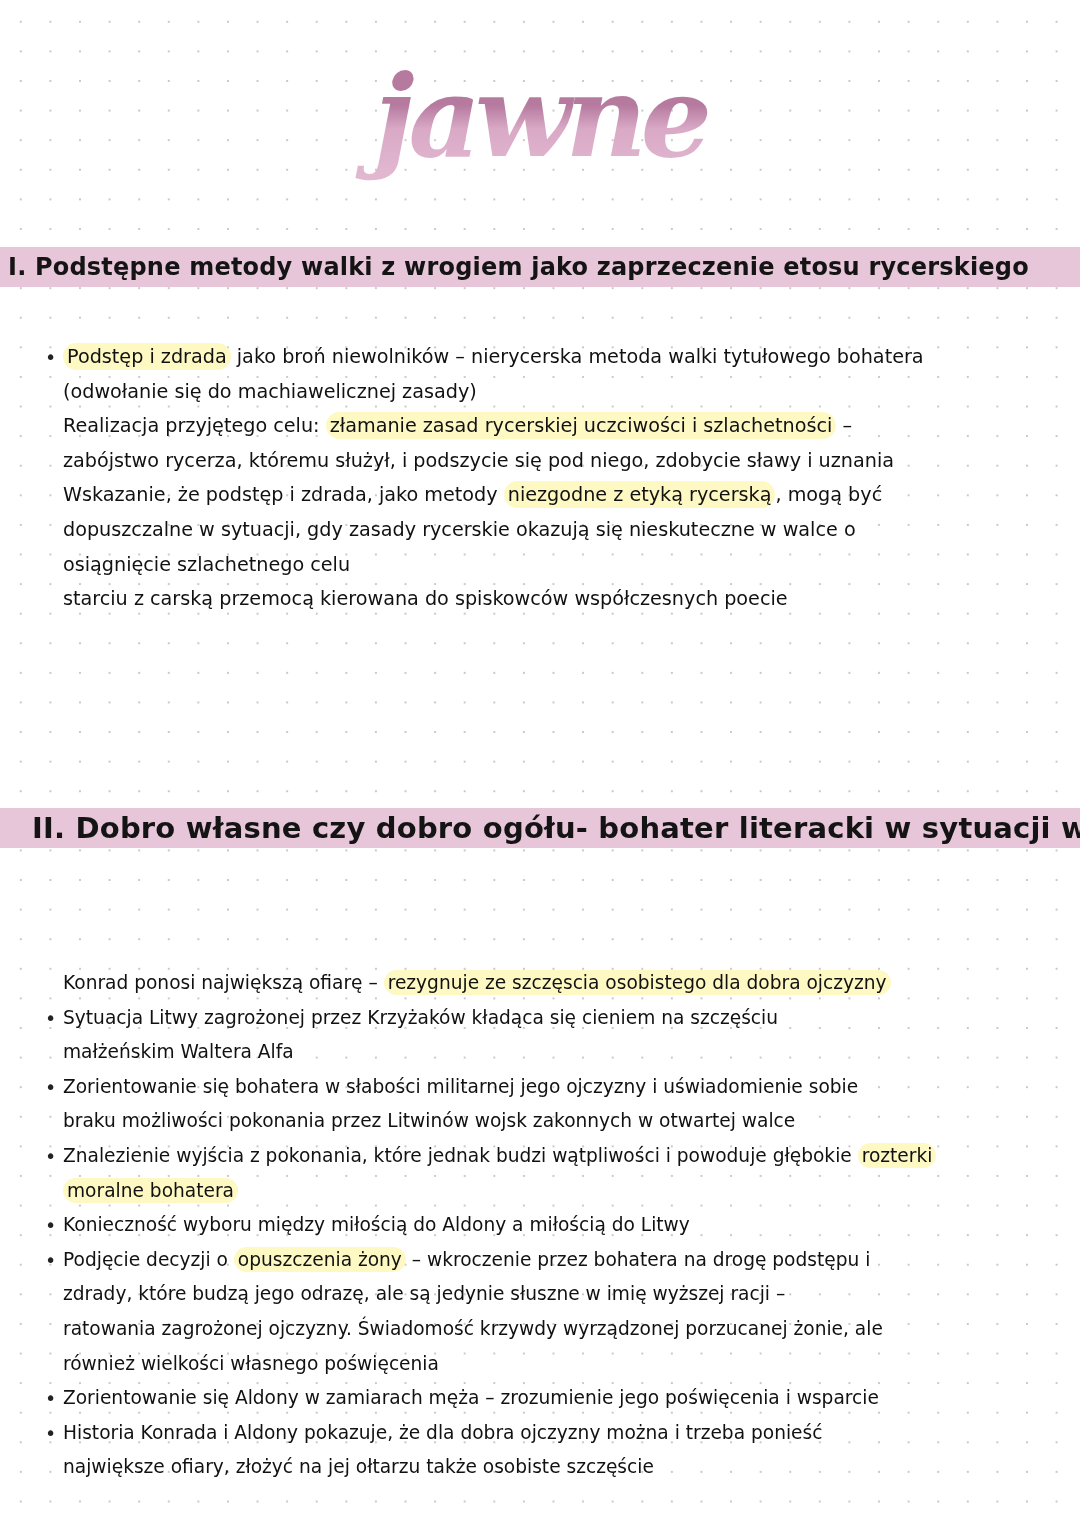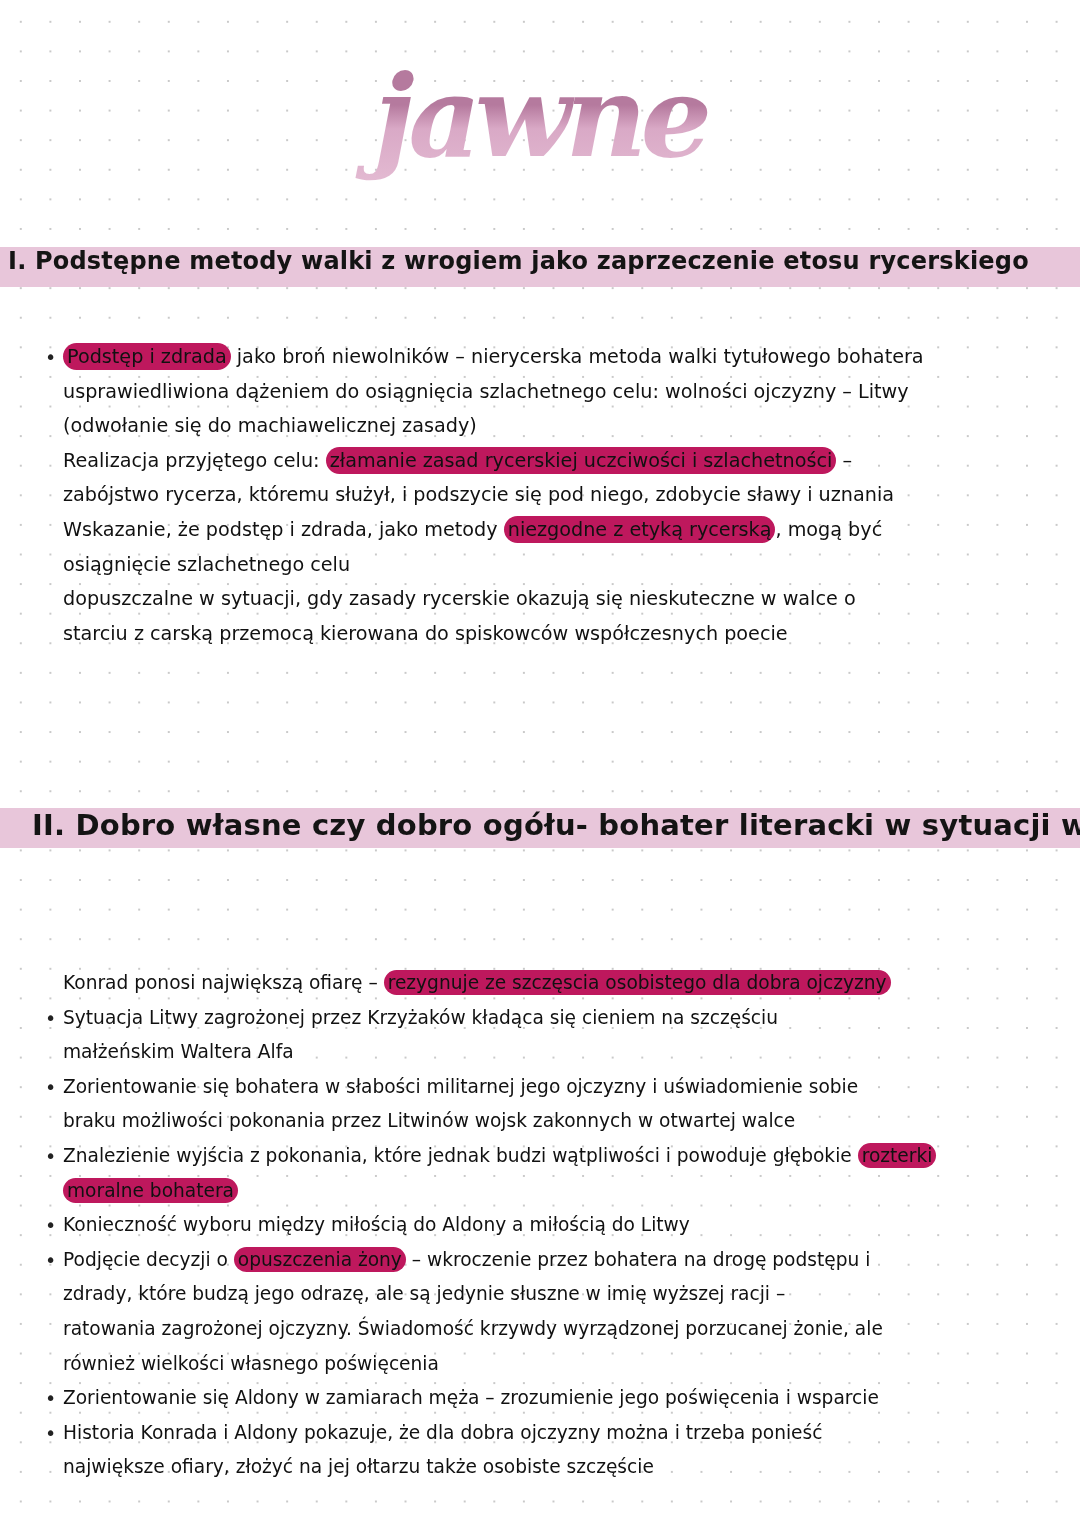--- a/index.html
+++ b/index.html
@@ -33,20 +33,21 @@
   }
   .band {
     position: absolute;
     left: 0;
     width: 1080px;
     height: 40px;
     background: #e8c6da;
     box-sizing: border-box;
     padding-left: 8px;
     display: flex;
+    align-items: center;
   }
   .band h2 {
     margin: 0;
     font-weight: bold;
     font-size: 24px;
     letter-spacing: 0.2px;
     color: #141414;
     white-space: nowrap;
   }
   .band.b1 { top: 247px; }
@@ -67,46 +68,45 @@
     padding-left: 18px;
   }
   .bullet {
     position: absolute;
     left: 0;
     top: 0;
     font-size: 19px;
     color: #222;
   }
   .hl {
-    background: #be185d;
+    background: #fef9c3;
     border-radius: 14px;
     padding: 2px 4px;
   }
   .sec1 { top: 340px; }
   .sec2 { top: 966px; }
   .sec2 .line { font-size: 18.6px; }
 </style>
 </head>
 <body>
 
 <div class="title">jawne</div>
 
 <div class="band b1">
   <h2>I. Podstępne metody walki z wrogiem jako zaprzeczenie etosu rycerskiego</h2>
 </div>
 
 <div class="lines sec1">
     <div class="line"><span class="bullet">•</span><span class="hl">Podstęp i zdrada</span><span> jako broń niewolników – nierycerska metoda walki tytułowego bohatera</span></div>
-    <div class="line"><span class="bullet"></span><span>usprawiedliwiona dążeniem do osiągnięcia szlachetnego celu: wolności ojczyzny – Litwy</span></div>
     <div class="line"><span class="bullet"></span><span>(odwołanie się do machiawelicznej zasady)</span></div>
     <div class="line"><span class="bullet"></span><span>Realizacja przyjętego celu: </span><span class="hl">złamanie zasad rycerskiej uczciwości i szlachetności</span><span> –</span></div>
     <div class="line"><span class="bullet"></span><span>zabójstwo rycerza, któremu służył, i podszycie się pod niego, zdobycie sławy i uznania</span></div>
     <div class="line"><span class="bullet"></span><span>Wskazanie, że podstęp i zdrada, jako metody </span><span class="hl">niezgodne z etyką rycerską</span><span>, mogą być</span></div>
+    <div class="line"><span class="bullet"></span><span>dopuszczalne w sytuacji, gdy zasady rycerskie okazują się nieskuteczne w walce o</span></div>
     <div class="line"><span class="bullet"></span><span>osiągnięcie szlachetnego celu</span></div>
-    <div class="line"><span class="bullet"></span><span>dopuszczalne w sytuacji, gdy zasady rycerskie okazują się nieskuteczne w walce o</span></div>
     <div class="line"><span class="bullet"></span><span>starciu z carską przemocą kierowana do spiskowców współczesnych poecie</span></div>
   </div>
 
 <div class="band b2">
   <h2>II. Dobro własne czy dobro ogółu- bohater literacki w sytuacji wyboru</h2>
 </div>
 
 <div class="lines sec2">
     <div class="line"><span class="bullet"></span><span>Konrad ponosi największą ofiarę – </span><span class="hl">rezygnuje ze szczęscia osobistego dla dobra ojczyzny</span><span></span></div>
     <div class="line"><span class="bullet">•</span><span>Sytuacja Litwy zagrożonej przez Krzyżaków kładąca się cieniem na szczęściu</span></div>

